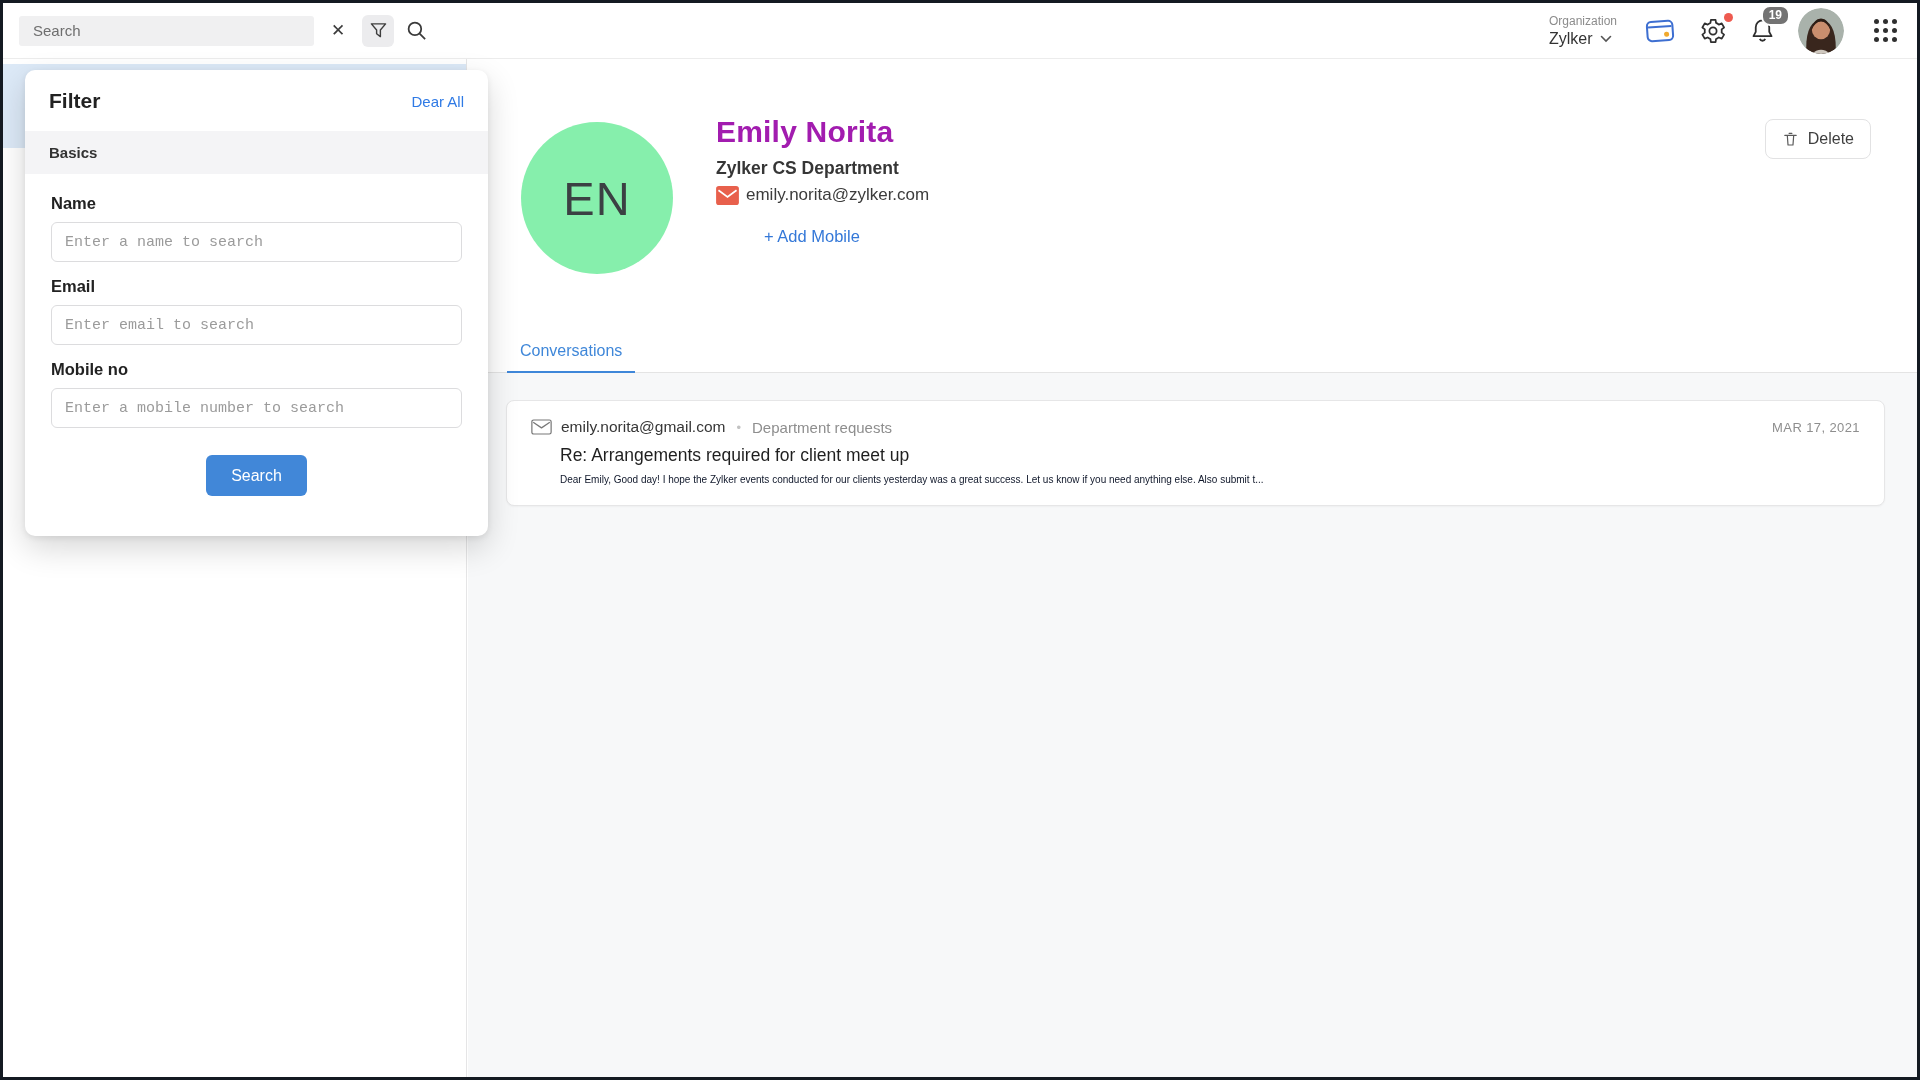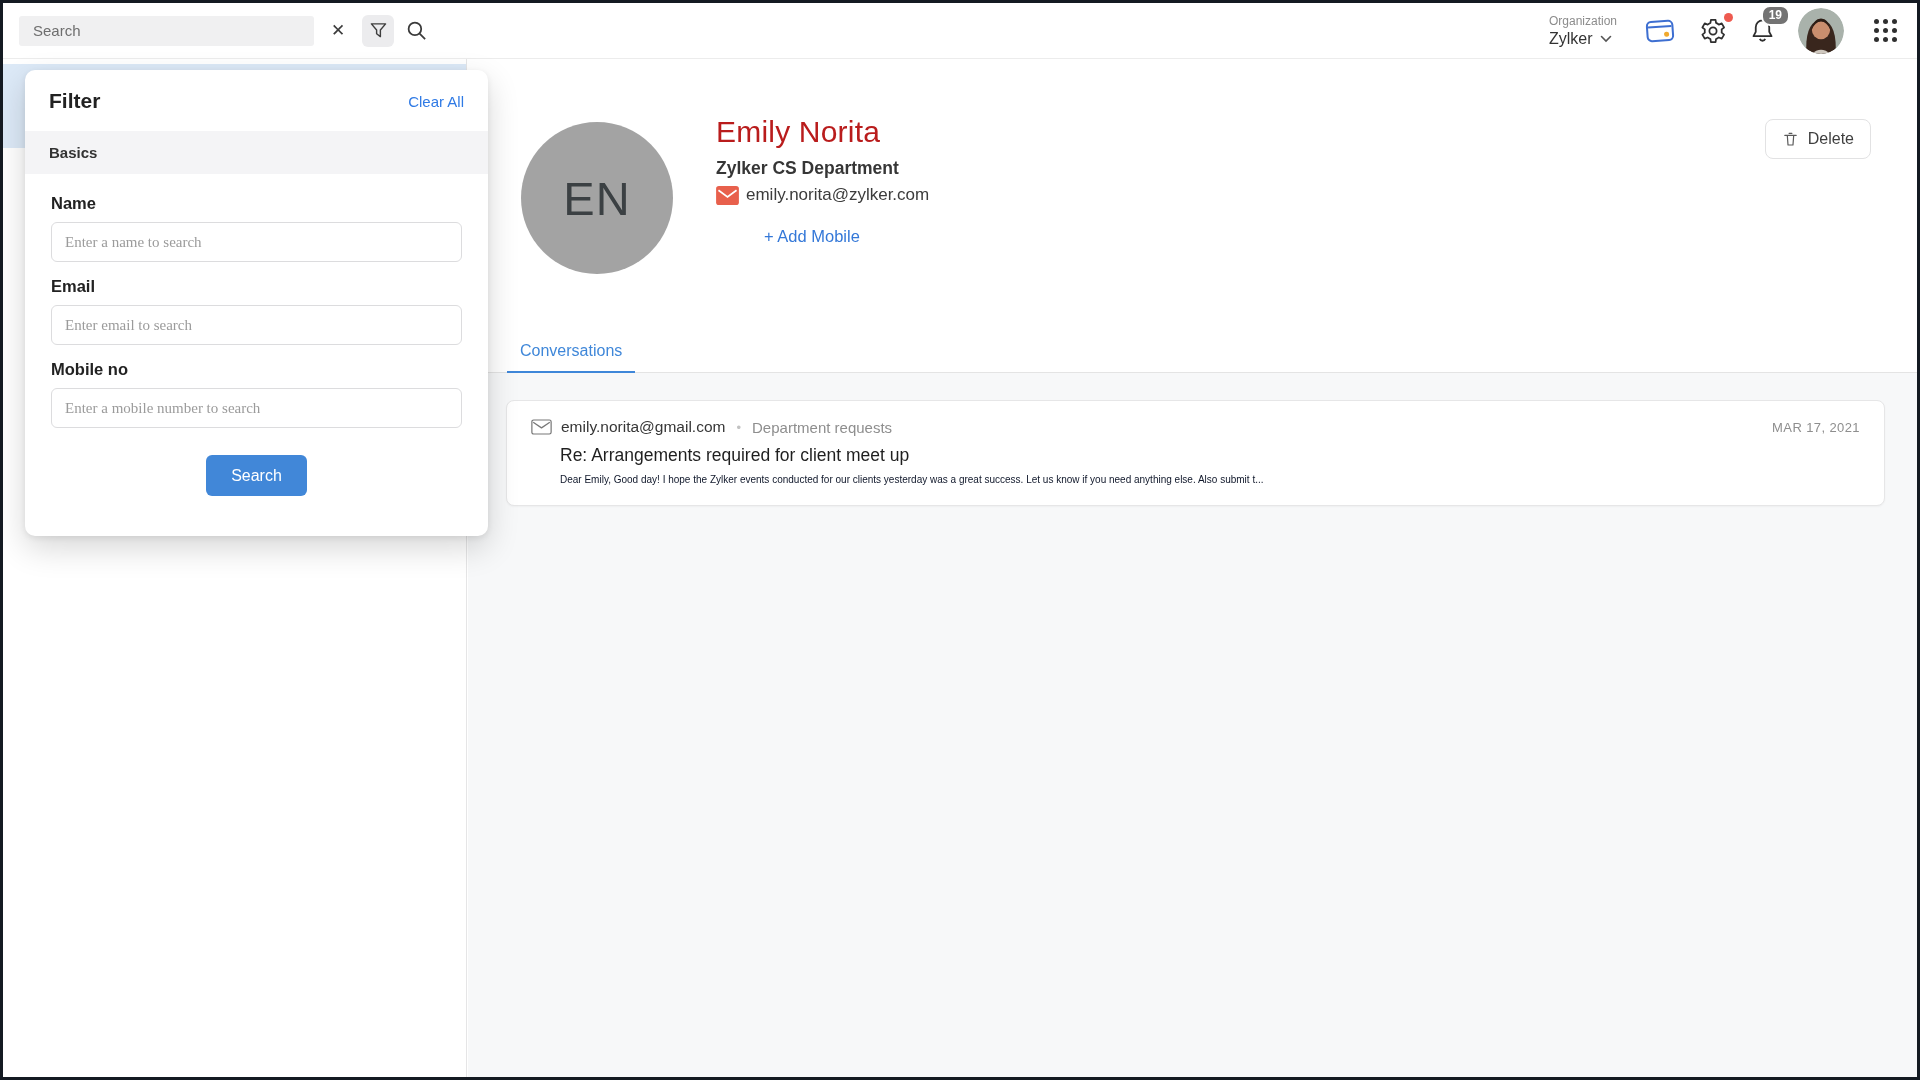--- a/index.html
+++ b/index.html
@@ -35,24 +35,24 @@
   .avatar-img{width:46px; height:46px; border-radius:50%; overflow:hidden; display:block;}
   .grid-icon{display:grid; grid-template-columns:repeat(3,5px); grid-template-rows:repeat(3,5px); gap:4px; margin-left:8px;}
   .grid-icon i{width:5px; height:5px; border-radius:50%; background:#2f2f2f;}
   
   .left-pane{position:absolute; left:0; top:56px; bottom:0; width:464px; background:#fff; border-right:1px solid var(--border);}
   .selected-strip{position:absolute; left:0; top:5px; right:0; height:84px; background:#dce9f7;}
   .main{position:absolute; left:465px; right:0; top:56px; bottom:0; background:#fff;}
   
   .profile-section{position:relative; height:314px; background:#fff;}
   .en-avatar{position:absolute; left:53px; top:63px; width:152px; height:152px; border-radius:50%;
-    background:#a3a3a3; display:flex; align-items:center; justify-content:center;
+    background:#86efac; display:flex; align-items:center; justify-content:center;
     font-size:47px; font-weight:300; letter-spacing:1px; color:#3b4043;}
   .profile-info{position:absolute; left:248px; top:56px;}
-  .person-name{font-size:30px; font-weight:400; color:#b91c1c; letter-spacing:.2px;}
+  .person-name{font-size:30px; font-weight:700; color:#a21caf; letter-spacing:.2px;}
   .person-dept{font-size:17.5px; font-weight:600; color:#363636; margin-top:9px;}
   .email-row{display:flex; align-items:center; gap:7px; margin-top:6px;}
   .email-text{font-size:17px; color:#3c3c3c;}
   .add-mobile{display:inline-block; margin-top:22px; font-size:16.5px; color:#3478d8; text-decoration:none; cursor:pointer;margin-left:48px;}
   .delete-btn{position:absolute; right:46px; top:60px; height:40px; padding:0 16px;
     background:#fff; border:1px solid #e2e2e3; border-radius:8px; display:flex; align-items:center; gap:9px;
     font-size:16px; color:#3f3f3f; cursor:pointer; font-family:inherit;}
   .tabs{position:absolute; left:0; right:0; bottom:0; border-bottom:1px solid #e4e4e4;
     display:flex; align-items:flex-end; padding-left:39px;}
   .tab{color:var(--blue); font-size:16px; padding:0 13px 11px; border-bottom:3px solid var(--blue);
@@ -71,21 +71,21 @@
   
   .filter-panel{position:absolute; left:22px; top:67px; width:463px; min-height:466px; background:#fff;
     border-radius:10px; box-shadow:0 2px 6px rgba(0,0,0,.08), 0 12px 32px rgba(0,0,0,.16); z-index:30;}
   .fp-header{display:flex; align-items:center; justify-content:space-between; padding:19px 24px 18px;}
   .fp-title{font-size:21px; font-weight:700; color:#222;}
   .fp-clear{font-size:15px; color:var(--link); text-decoration:none; cursor:pointer;}
   .fp-section{background:#f4f4f6; padding:13px 24px; font-size:15px; font-weight:700; color:#333;}
   .fp-body{padding:16px 26px 0;}
   .fp-label{font-size:16.5px; font-weight:700; color:#222; margin-top:15px;}
   .fp-input{width:100%; height:40px; border:1px solid #dcdcde; border-radius:6px; margin-top:9px;
-    padding:0 13px; font-size:15px; color:#444; outline:none; font-family:Liberation Serif, serif;}
+    padding:0 13px; font-size:15px; color:#444; outline:none; font-family:Liberation Mono, monospace;}
   .fp-input::placeholder{color:#9b9b9b;}
   .fp-btn-row{display:flex; justify-content:center; padding:27px 0 22px;}
   .fp-search-btn{background:#4187d8; color:#fff; border:none; border-radius:6px; height:41px;
     padding:0 25px; font-size:16px; cursor:pointer; font-family:inherit;}
   svg{display:block;}
 </style>
 </head>
 <body>
 
 <header class="topbar">
@@ -228,21 +228,21 @@
       </div>
       <div class="conv-subject">Re: Arrangements required for client meet up</div>
       <div class="conv-preview">Dear Emily, Good day! I hope the Zylker events conducted for our clients yesterday was a great success. Let us know if you need anything else. Also submit t...</div>
     </article>
   </section>
 </main>
 
 <aside class="filter-panel">
   <div class="fp-header">
     <span class="fp-title">Filter</span>
-    <a class="fp-clear">Clear All</a>
+    <a class="fp-clear">Dear All</a>
   </div>
   <div class="fp-section">Basics</div>
   <div class="fp-body">
     <div class="fp-label" style="margin-top:4px">Name</div>
     <input class="fp-input" type="text" placeholder="Enter a name to search" style="">
     <div class="fp-label">Email</div>
     <input class="fp-input" type="text" placeholder="Enter email to search" style="">
     <div class="fp-label">Mobile no</div>
     <input class="fp-input" type="text" placeholder="Enter a mobile number to search" style="">
     <div class="fp-btn-row">

